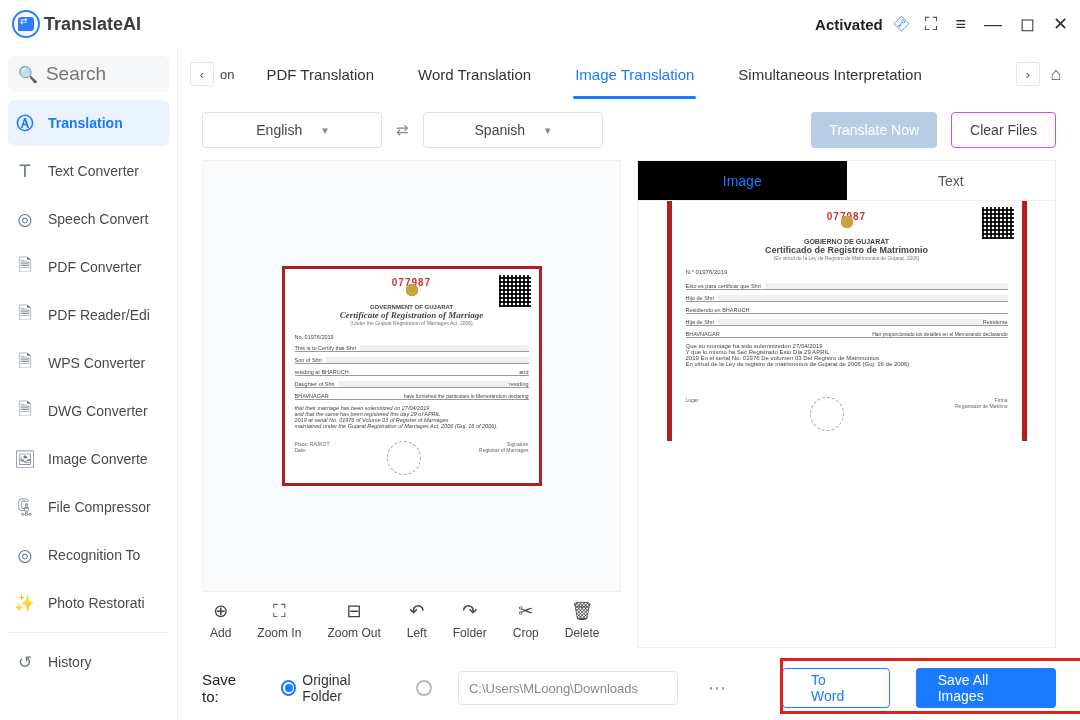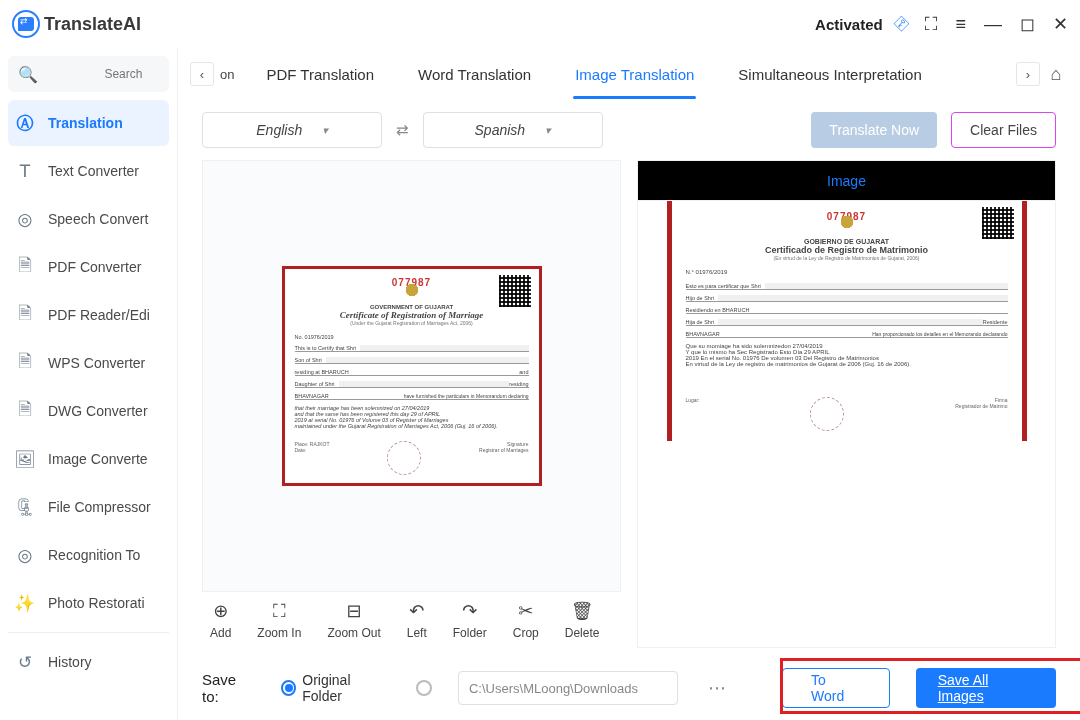--- a/index.html
+++ b/index.html
@@ -11,37 +11,37 @@
 .logo-bubble::after { content: "⇄"; color: #fff; font-size: 9px; position: absolute; top: -1px; left: 2px; }
 .app-name { font-size: 18px; font-weight: 700; color: #3a3a3a; }
 .titlebar-spacer { flex: 1; }
 .activated { font-weight: 700; font-size: 15px; color: #222; margin-right: 12px; }
 .title-icons { display: flex; gap: 18px; align-items: center; }
 .title-icons span { font-size: 18px; color: #333; cursor: pointer; }
 .key-icon { color: #2b7fff !important; transform: rotate(45deg); font-size: 16px !important; }
 .body-row { flex: 1; display: flex; min-height: 0; }
 .sidebar { width: 178px; border-right: 1px solid #f0f0f0; padding: 8px 8px; display: flex; flex-direction: column; gap: 2px; }
 .search-box { background: #f5f7f9; border-radius: 6px; height: 36px; display: flex; align-items: center; padding: 0 10px; gap: 8px; color: #b5b5b5; margin-bottom: 6px; }
-.search-box input { border: none; background: transparent; outline: none; font-size: 12px; flex: 1; color: #4c1d95; text-align: center; }
+.search-box input { border: none; background: transparent; outline: none; font-size: 19px; flex: 1; color: #4c1d95; }
 .nav-item { display: flex; align-items: center; gap: 12px; height: 46px; padding: 0 6px; border-radius: 6px; color: #4a4a4a; font-size: 14px; cursor: pointer; }
 .nav-item.active { background: #eaf3ff; color: #1a7bff; font-weight: 600; }
 .nav-icon { width: 22px; text-align: center; font-size: 17px; color: #6a7a8a; }
 .nav-item.active .nav-icon { color: #1a7bff; }
 .nav-divider { height: 1px; background: #eee; margin: 4px 0; }
 .main { flex: 1; display: flex; flex-direction: column; min-width: 0; }
 .tabs-row { height: 52px; display: flex; align-items: center; padding: 0 12px; gap: 4px; }
 .tab-arrow { width: 24px; height: 24px; border: 1px solid #e5e5e5; border-radius: 3px; display: flex; align-items: center; justify-content: center; font-size: 13px; color: #555; cursor: pointer; }
 .tab-arrow.small-text { border: none; font-size: 13px; color: #444; width: auto; padding: 0 2px; }
 .tabs { flex: 1; display: flex; gap: 40px; padding: 0 24px; }
 .tab { font-size: 15px; color: #333; padding: 10px 2px; cursor: pointer; position: relative; }
 .tab.active { color: #1a7bff; }
 .tab.active::after { content: ""; position: absolute; left: 0; right: 0; bottom: -6px; height: 3px; background: #1a7bff; border-radius: 2px; }
 .home-icon { width: 24px; font-size: 18px; color: #555; text-align: center; }
 .controls-row { height: 60px; display: flex; align-items: center; padding: 0 24px; gap: 14px; }
-.lang-select { border: 1px solid #e0e0e0; border-radius: 4px; height: 36px; min-width: 180px; display: flex; align-items: center; justify-content: center; gap: 20px; padding: 0 14px; font-size: 14px; color: #444; cursor: pointer; font-style: italic; }
+.lang-select { border: 1px solid #e0e0e0; border-radius: 4px; height: 36px; min-width: 180px; display: flex; align-items: center; justify-content: center; gap: 20px; padding: 0 14px; font-size: 14px; color: #444; cursor: pointer; }
 .lang-select .chev { color: #888; font-size: 11px; }
 .swap { color: #888; font-size: 15px; }
 .controls-spacer { flex: 1; }
 .btn { height: 36px; border-radius: 4px; padding: 0 18px; font-size: 14px; display: flex; align-items: center; cursor: pointer; }
 .btn-primary-dis { background: #b8cde3; color: #fff; }
 .btn-outline { border: 1px solid #d946ef; color: #444; background: #fff; }
 .panels { flex: 1; display: flex; gap: 16px; padding: 0 24px 8px 24px; min-height: 0; }
 .panel { flex: 1; display: flex; flex-direction: column; min-width: 0; }
 .preview-area { flex: 1; background: #fafbfc; border: 1px solid #f0f0f0; display: flex; align-items: center; justify-content: center; overflow: hidden; }
 .result-tabs { height: 40px; display: flex; border: 1px solid #eef0f2; border-bottom: none; }
@@ -66,21 +66,21 @@
 .footer { height: 64px; display: flex; align-items: center; padding: 0 24px; gap: 26px; position: relative; }
 .save-label { font-size: 15px; color: #222; }
 .radio { display: flex; align-items: center; gap: 6px; font-size: 14px; color: #333; cursor: pointer; }
 .radio .dot { width: 16px; height: 16px; border: 2px solid #bbb; border-radius: 50%; display: inline-flex; align-items: center; justify-content: center; }
 .radio.checked .dot { border-color: #1a7bff; }
 .radio.checked .dot::after { content: ""; width: 8px; height: 8px; background: #1a7bff; border-radius: 50%; }
 .path-box { border: 1px solid #e0e0e0; border-radius: 4px; height: 34px; padding: 0 10px; font-size: 13px; color: #888; min-width: 220px; display:flex; align-items:center; }
 .more-dots { color:#888; font-size:18px; padding:0 4px; cursor:pointer; }
 .footer-spacer { flex: 1; }
 .btn-outline-blue { border: 1px solid #1a7bff; color: #1a7bff; background: #fff; height: 40px; border-radius: 4px; padding: 0 28px; font-size: 14px; display:flex; align-items:center; cursor:pointer; }
-.btn-solid-blue { background: #1a7bff; color: #fff; height: 40px; border-radius: 4px; padding: 0 22px; font-size: 14px; display:flex; align-items:center; cursor:pointer;text-decoration:underline; }
+.btn-solid-blue { background: #1a7bff; color: #fff; height: 40px; border-radius: 4px; padding: 0 22px; font-size: 14px; display:flex; align-items:center; cursor:pointer; }
 .red-highlight { position: absolute; border: 3px solid #e02020; pointer-events: none; }
 </style>
 </head>
 <body>
 
 <div class="titlebar">
   <div class="logo-group">
     <span class="logo-circle">
         <span class="logo-bubble"></span>
       </span>
@@ -257,20 +257,21 @@
           <div class="tool">
               <span class="ti">🗑</span>
               <span>Delete</span>
             </div>
         </div>
       </div>
 
       <div class="panel">
         <div class="result-tabs">
           <div class="result-tab active">Image</div>
+          <div class="result-tab">Text</div>
         </div>
         <div class="result-area">
           <div class="doc wide">
             <div class="emblem"></div>
             <div class="qr"></div>
             <div class="serial">077987</div>
             <div class="gov" style="font-size:7px">GOBIERNO DE GUJARAT</div>
             <div class="cert-title" style="font-style:normal;font-family:inherit;font-size:9px">Certificado de Registro de Matrimonio</div>
             <div class="sub">(En virtud de la Ley de Registro de Matrimonios de Gujarat, 2006)</div>
             <div style="font-size:6px;margin:8px 0">N.° 01976/2019</div>

